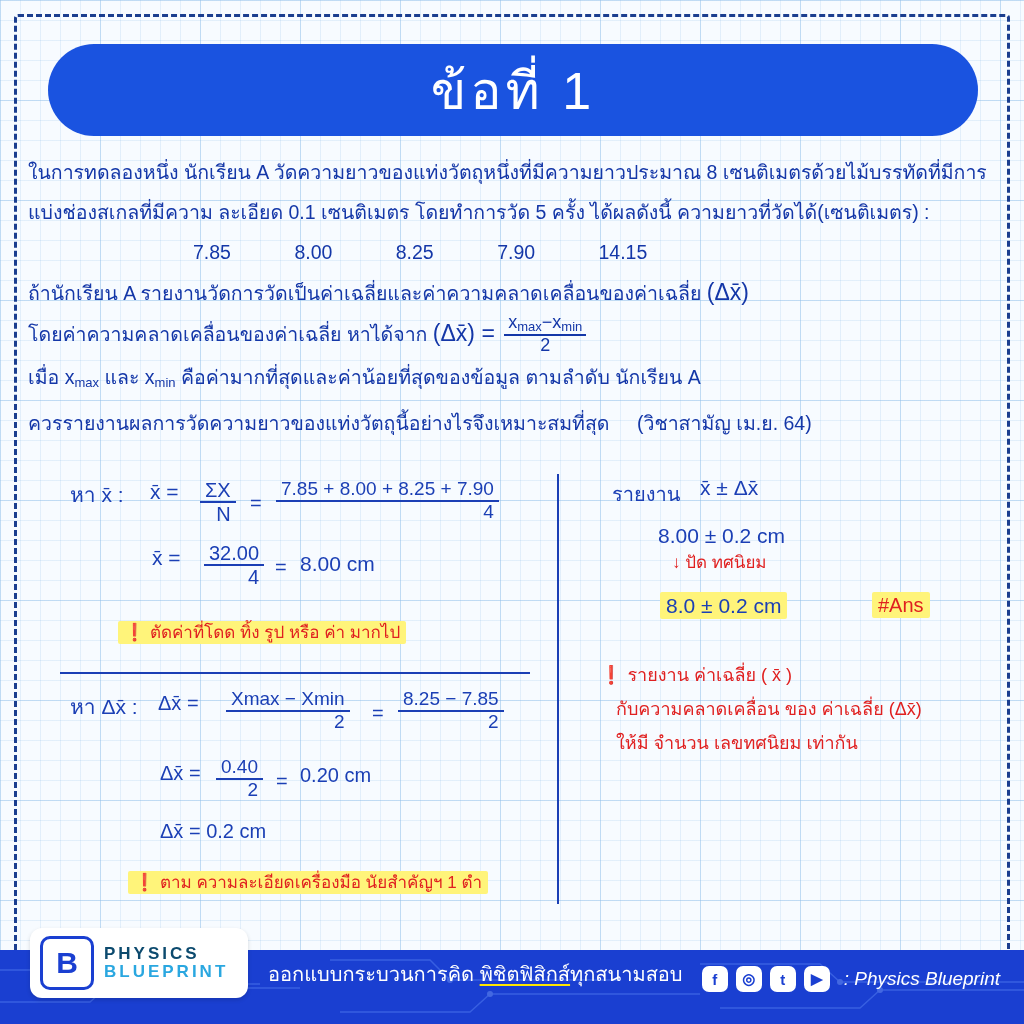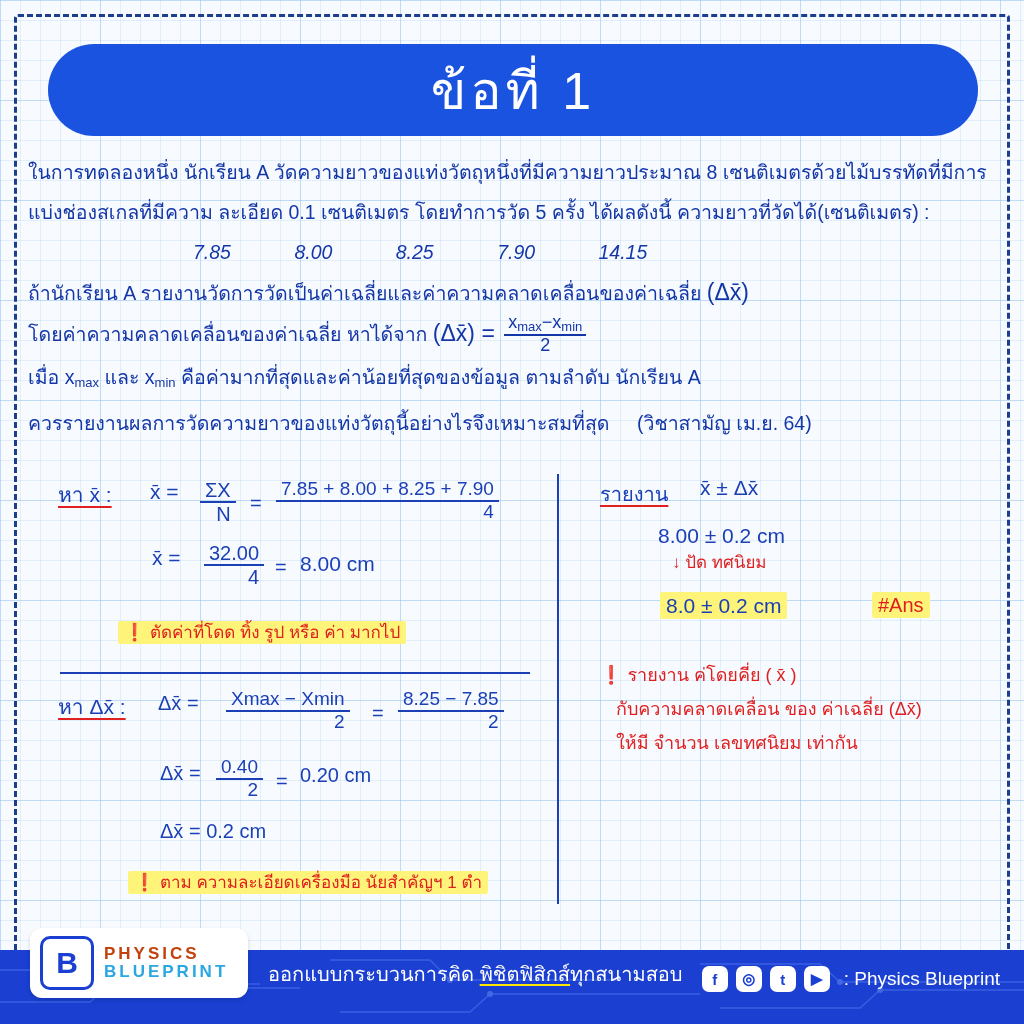--- a/index.html
+++ b/index.html
@@ -65,21 +65,20 @@
     font-size: 19.5px;
     line-height: 40px;
   }
   .statement .line {
     white-space: nowrap;
   }
   .statement .numbers {
     display: block;
     padding-left: 165px;
     letter-spacing: 0px;
-    font-style: italic;
   }
   .statement .numbers span { margin-right: 58px; }
   .frac {
     display: inline-flex;
     flex-direction: column;
     align-items: center;
     vertical-align: middle;
     line-height: 1.05;
     font-size: 18px;
     margin: 0 4px;
@@ -92,21 +91,21 @@
 
   
   .hand {
     position: absolute;
     font-family: "Liberation Sans", sans-serif;
     color: #1437a8;
     white-space: nowrap;
   }
   .hand.blue { color: #1b3fb5; }
   .hand.red  { color: #e02020; }
-  .hand.u    { text-decoration: underline; text-decoration-color: #e02020; text-underline-offset: 4px; }
+  .hand.u    { text-decoration-color: #e02020; text-underline-offset: 4px; margin-left: 12px; }
 
   .vert-divider {
     position: absolute;
     left: 557px;
     top: 474px;
     width: 2px;
     height: 430px;
     background: #1b3fb5;
   }
   .hr-left {
@@ -172,21 +171,21 @@
     width: 48px; height: 48px;
     border: 3px solid #1a3fd1;
     border-radius: 10px;
     display: flex; align-items: center; justify-content: center;
     color: #1a3fd1;
     font-size: 30px;
     font-weight: bold;
     margin-right: 10px;
   }
   .logo-words { line-height: 1.05; }
-  .logo-words .l1 { color: #c2410c; font-size: 17px; font-weight: bold; letter-spacing: 3px; }
+  .logo-words .l1 { color: #0c4a6e; font-size: 17px; font-weight: bold; letter-spacing: 3px; }
   .logo-words .l2 { color: #2aa7e0; font-size: 17px; font-weight: bold; letter-spacing: 3px; }
 
   .footer-text {
     position: absolute;
     left: 268px;
     bottom: 34px;
     color: #ffffff;
     font-size: 20px;
     z-index: 3;
     white-space: nowrap;
@@ -212,20 +211,21 @@
     background: #ffffff;
     color: #1a3fd1;
     display: flex; align-items: center; justify-content: center;
     font-size: 15px;
     font-weight: bold;
   }
   .social .handle {
     color: #ffffff;
     font-size: 19px;
     margin-left: 6px;
+    font-style: italic;
   }
 </style>
 </head>
 <body>
 
 <div class="page">
   <div class="dashed-border"></div>
 
   <div class="title-banner">
     <span class="title-text">ข้อที่ 1</span>
@@ -325,21 +325,21 @@
   <div class="hand blue" style="left:658px; top:524px; font-size:21px;">8.00  ± 0.2    cm</div>
   <div class="hand red" style="left:672px; top:548px; font-size:17px;">↓ ปัด ทศนิยม</div>
 
   <div class="hand blue" style="left:660px; top:594px; font-size:21px;">
     <span class="hl">8.0 ± 0.2   cm</span>
   </div>
   <div class="hand red" style="left:872px; top:594px; font-size:20px;">
     <span class="hl" style="background:#fff47a;">#Ans</span>
   </div>
 
-  <div class="hand red" style="left:600px; top:660px; font-size:18px;">❗ รายงาน ค่โดยคี่ย ( x̄ )</div>
+  <div class="hand red" style="left:600px; top:660px; font-size:18px;">❗ รายงาน ค่าเฉลี่ย ( x̄ )</div>
   <div class="hand red" style="left:616px; top:694px; font-size:18px;">กับความคลาดเคลื่อน ของ ค่าเฉลี่ย (Δx̄)</div>
   <div class="hand red" style="left:616px; top:728px; font-size:18px;">ให้มี จำนวน เลขทศนิยม เท่ากัน</div>
 
   <div class="footer">
     <svg class="footer-wave" viewBox="0 0 1024 74" preserveAspectRatio="none">
       <g stroke="#6f9bff" stroke-width="1.4" fill="none">
         <path d="M0 20 H120 L140 38 H300"></path>
         <path d="M0 52 H90 L110 34 H260"></path>
         <path d="M330 10 H430 L450 30 H620"></path>
         <path d="M340 62 H470 L490 44 H700"></path>

